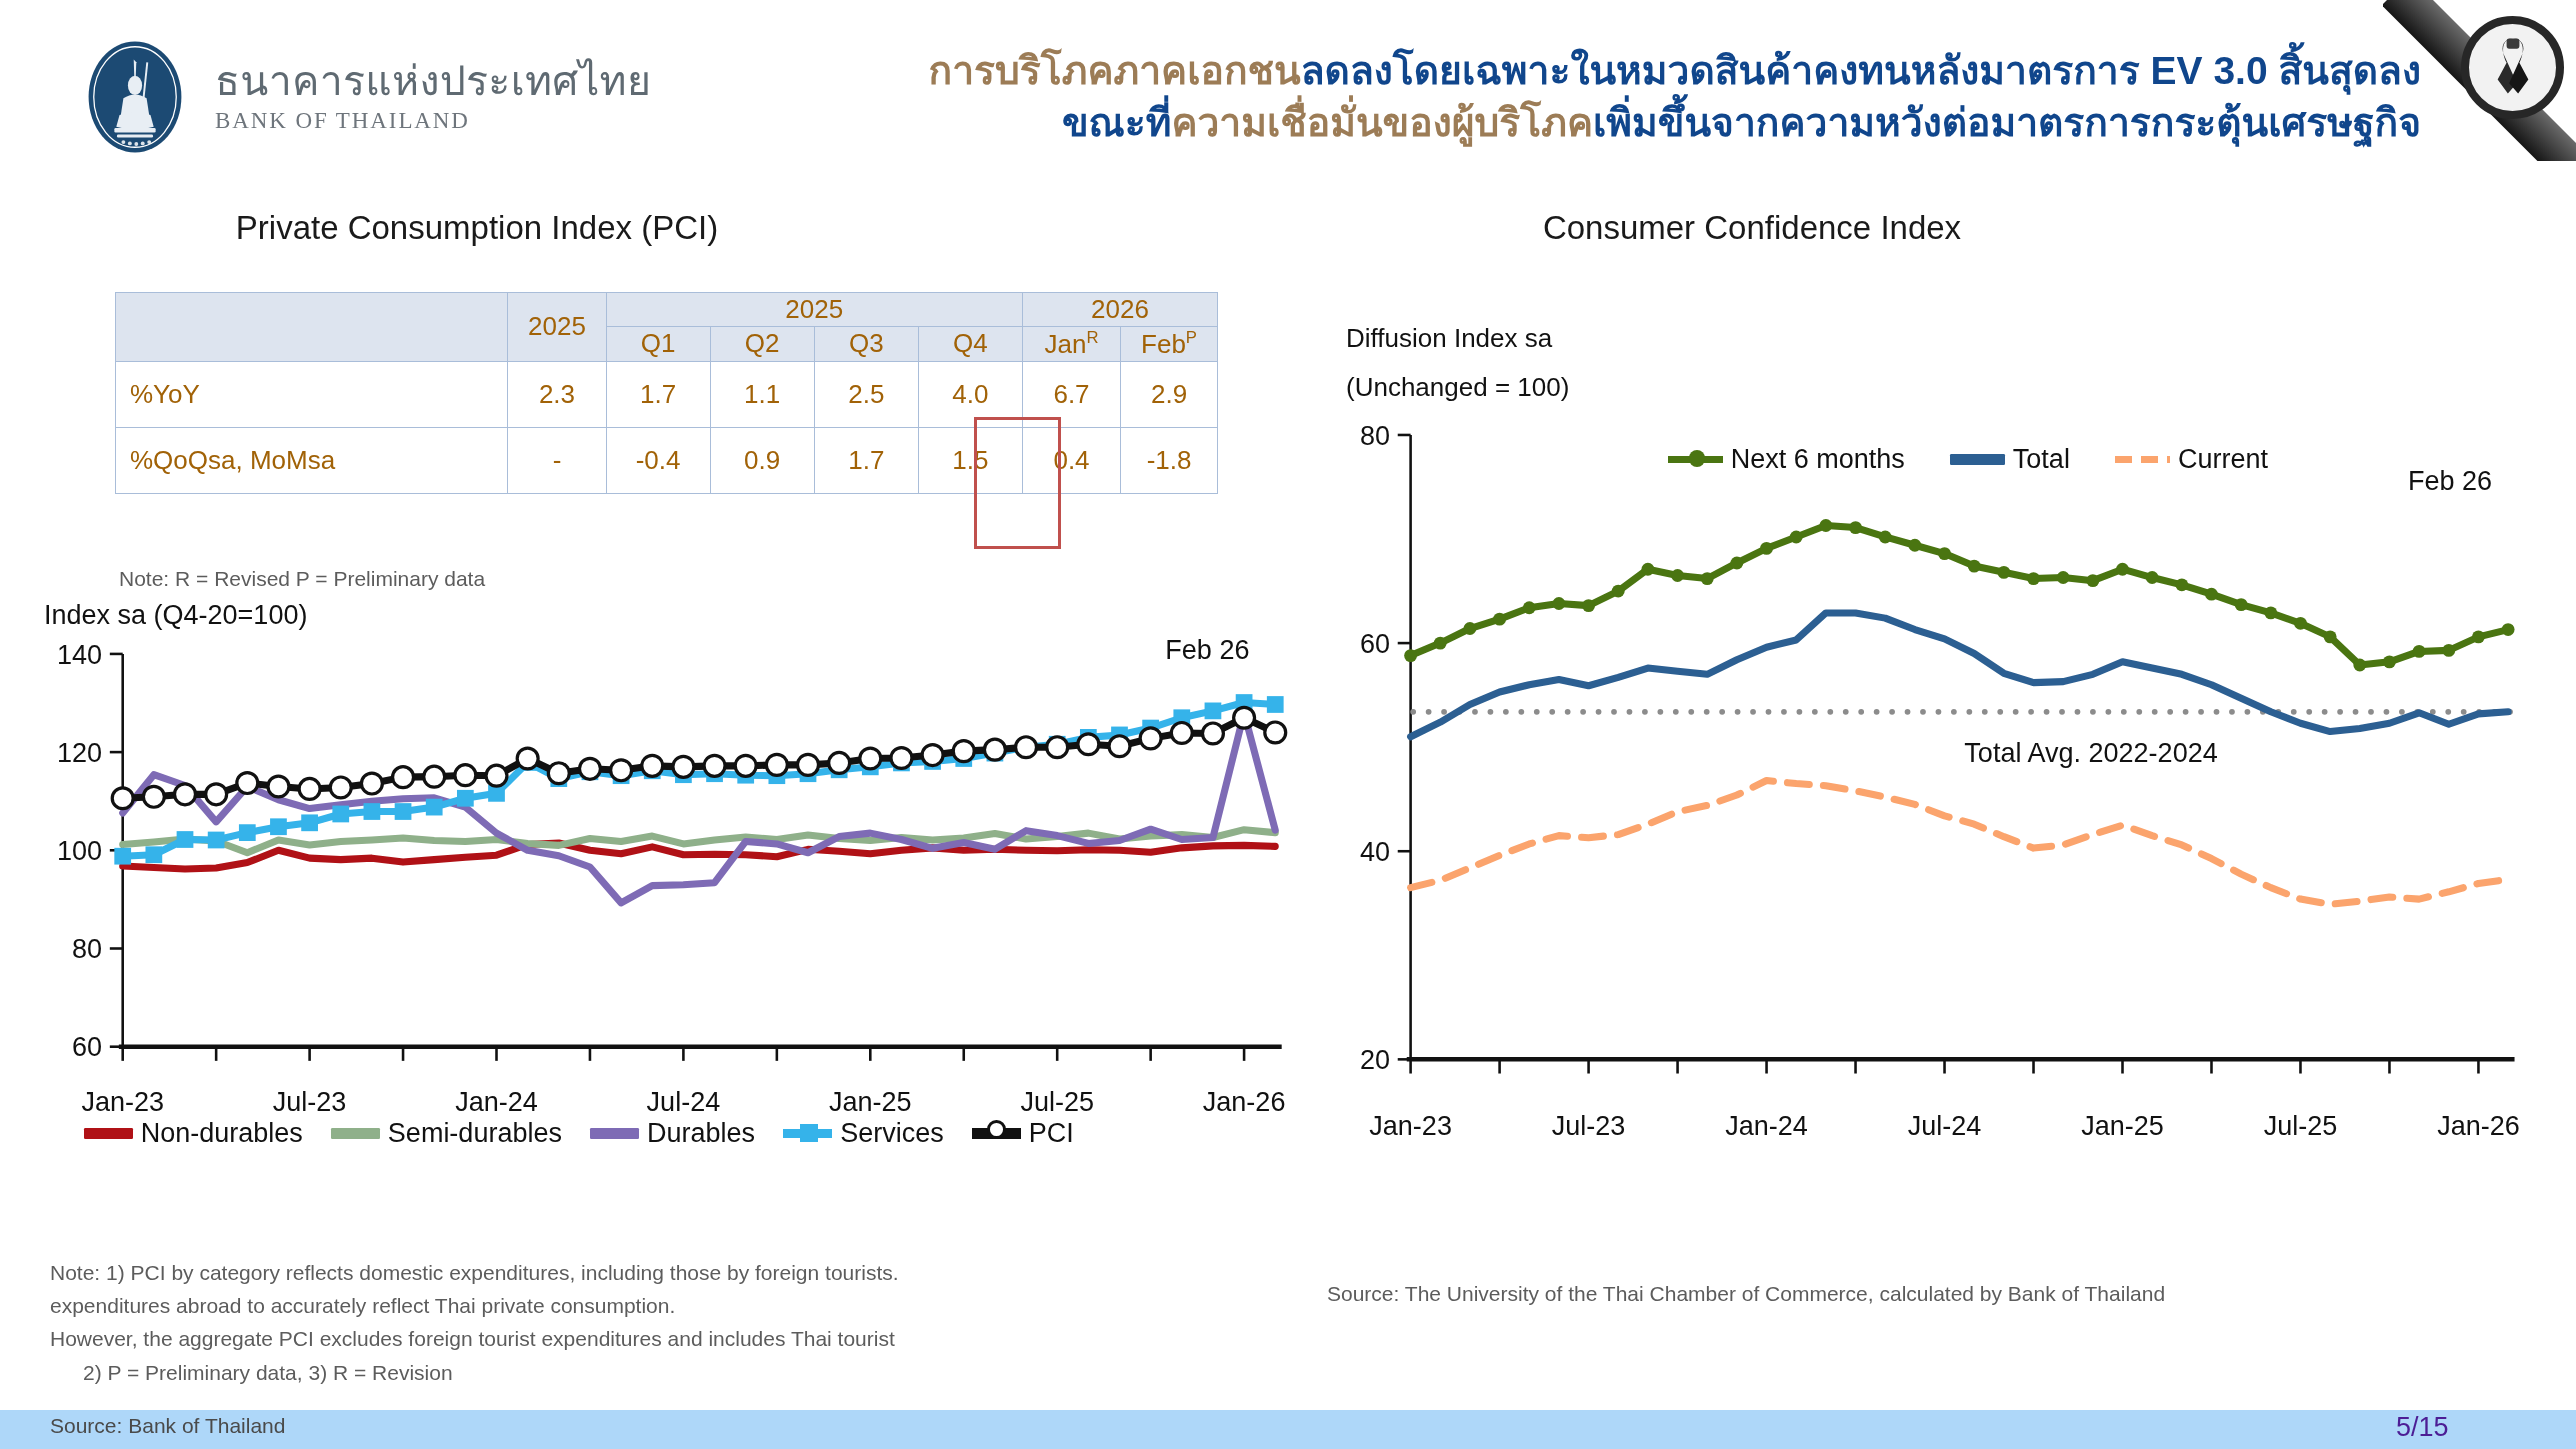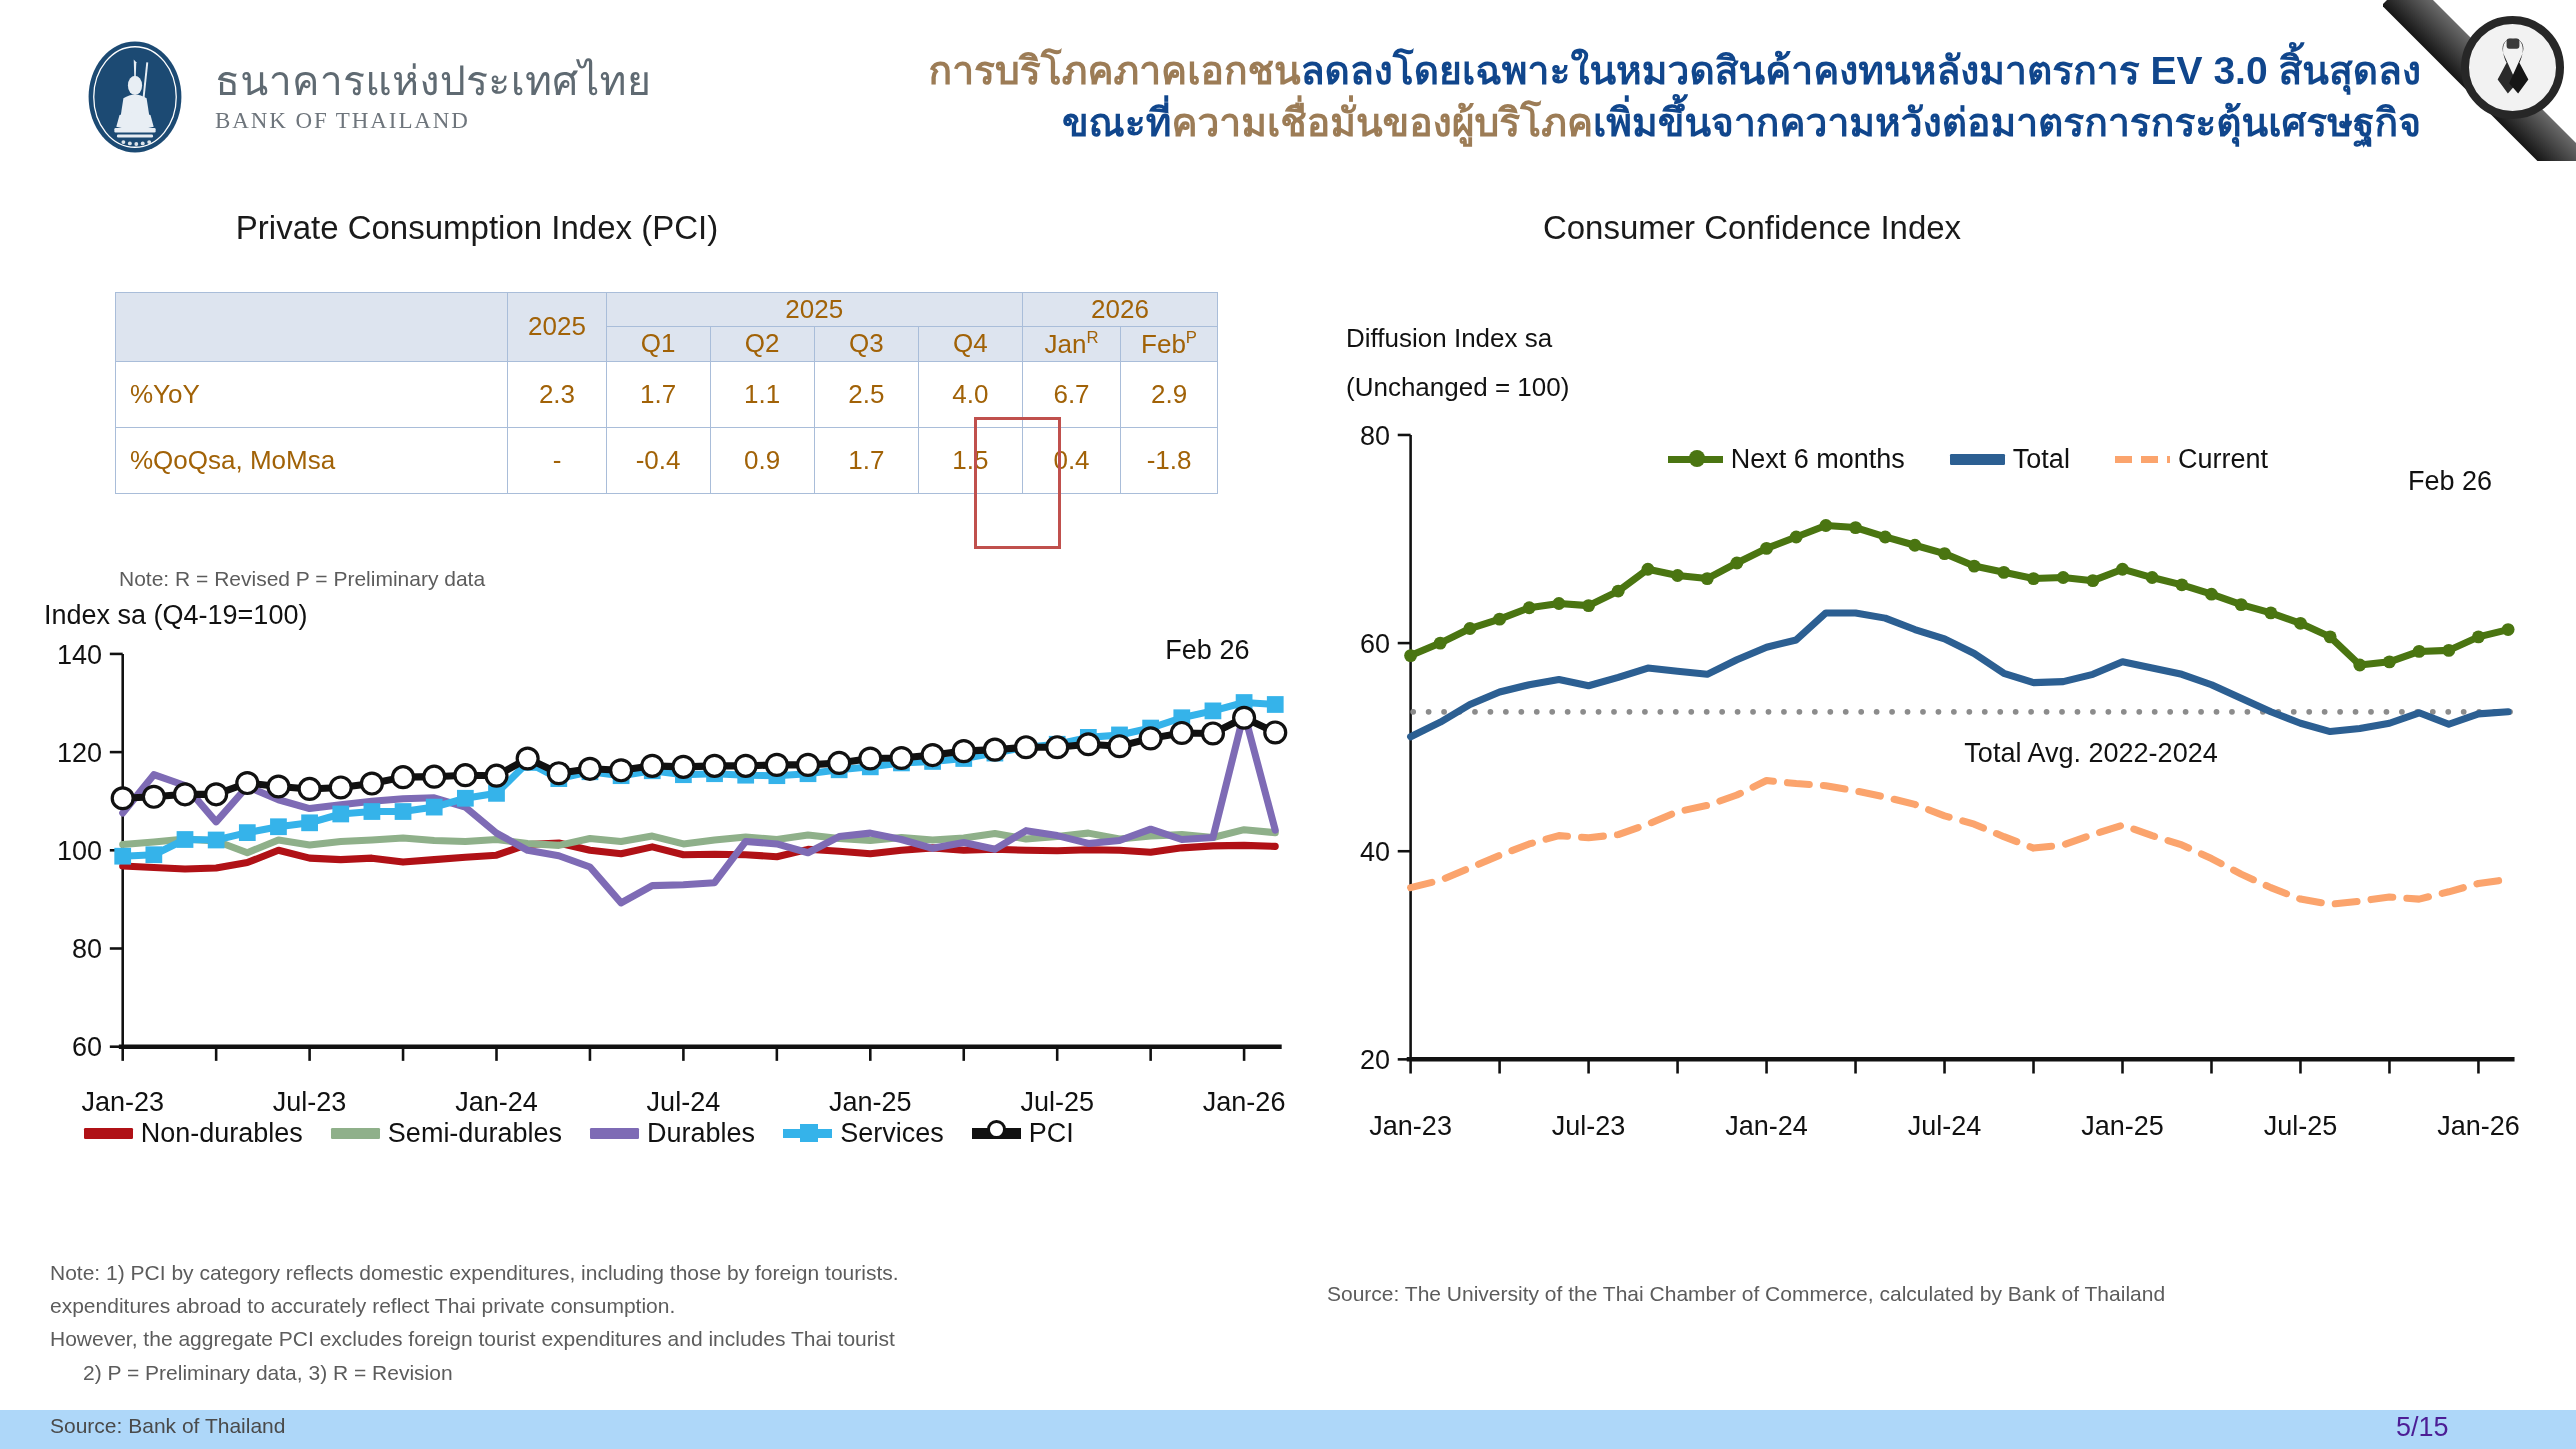--- a/index.html
+++ b/index.html
@@ -183,21 +183,21 @@
     <td class="val">1.5</td>
     <td class="val">0.4</td>
     <td class="val hl-cell">-1.8</td>
   </tr>
 </tbody>
   </table>
 <div class="abs" id="hl-box"></div>
 
 <div class="abs" id="table-note">Note: R = Revised P = Preliminary data</div>
 
-<div class="abs axis-cap" id="pci-axis-cap">Index sa (Q4-19=100)</div>
+<div class="abs axis-cap" id="pci-axis-cap">Index sa (Q4-20=100)</div>
 
 <svg class="abs" id="pci-chart" style="left:39px;top:628px;" width="1262" height="509" viewBox="0 0 1960 790">
     <line x1="130" y1="40" x2="130" y2="650" stroke="#111" stroke-width="4"></line>
     <line x1="124" y1="650" x2="1930" y2="650" stroke="#111" stroke-width="7"></line>
     <line x1="110" y1="650" x2="130" y2="650" stroke="#111" stroke-width="4"></line>
     <text x="98" y="665" text-anchor="end" font-size="42" fill="#111" font-family="&quot;Liberation Sans&quot;, sans-serif">60</text>
     <line x1="110" y1="497.5" x2="130" y2="497.5" stroke="#111" stroke-width="4"></line>
     <text x="98" y="512.5" text-anchor="end" font-size="42" fill="#111" font-family="&quot;Liberation Sans&quot;, sans-serif">80</text>
     <line x1="110" y1="345" x2="130" y2="345" stroke="#111" stroke-width="4"></line>
     <text x="98" y="360" text-anchor="end" font-size="42" fill="#111" font-family="&quot;Liberation Sans&quot;, sans-serif">100</text>

